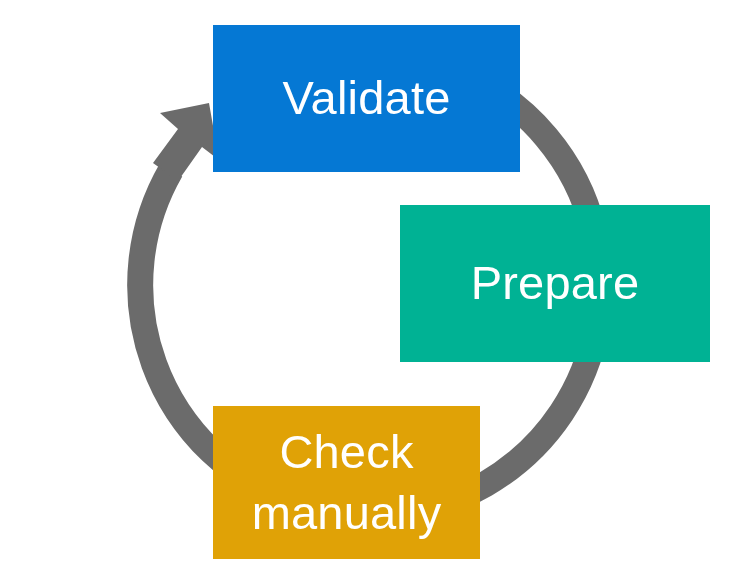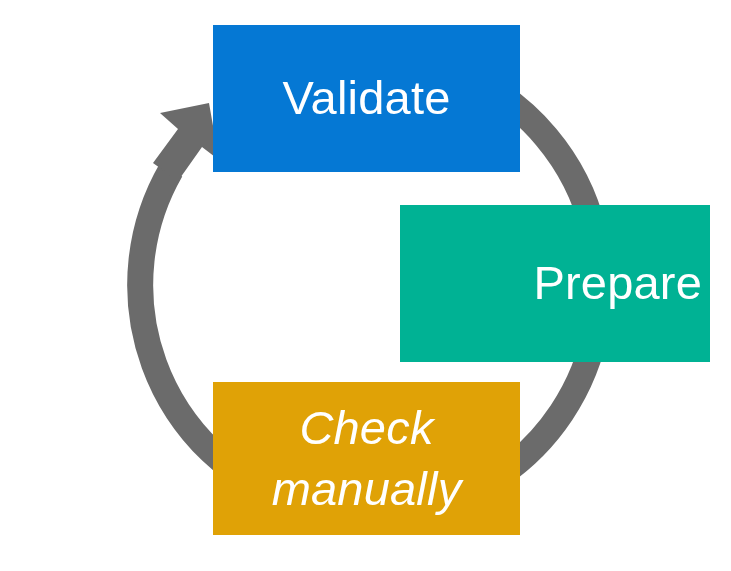--- a/index.html
+++ b/index.html
@@ -59,24 +59,23 @@
     height: 157px;
   }
   #node-commit-abort {
     left: 31px;
     top: 205px;
     width: 304px;
     height: 157px;
   }
   #node-check-manually {
     left: 213px;
-    top: 382px;
-    width: 307px;
+    top: 406px;
+    width: 267px;
     height: 153px;
-    font-style: italic;
   }
 </style>
 </head>
 <body>
 
 <div id="diagram-canvas" style="background: rgb(255, 255, 255);">
 
   <svg id="cycle-arrow-layer" viewBox="0 0 731 571" width="731" height="571" xmlns="http://www.w3.org/2000/svg" aria-hidden="true">
 
     <g>
@@ -91,21 +90,21 @@
                L 202 147
                L 219 160
                Z" fill="#6B6B6B"></path>
     </g>
   </svg>
 
   <div class="node-box" id="node-validate" style="background: rgb(5, 120, 212); color: rgb(255, 255, 255);">
     <span class="node-label">Validate</span>
   </div>
 
-  <div class="node-box" id="node-prepare" style="background: rgb(0, 178, 148); color: rgb(255, 255, 255); justify-content: flex-end;">
+  <div class="node-box" id="node-prepare" style="background: rgb(0, 178, 148); color: rgb(255, 255, 255);">
     <span class="node-label">Prepare</span>
   </div>
 
   <div class="node-box" id="node-check-manually" style="background: rgb(224, 162, 6); color: rgb(255, 255, 255);">
     <span class="node-label">Check
 manually</span>
   </div>
 
 
 </div>

